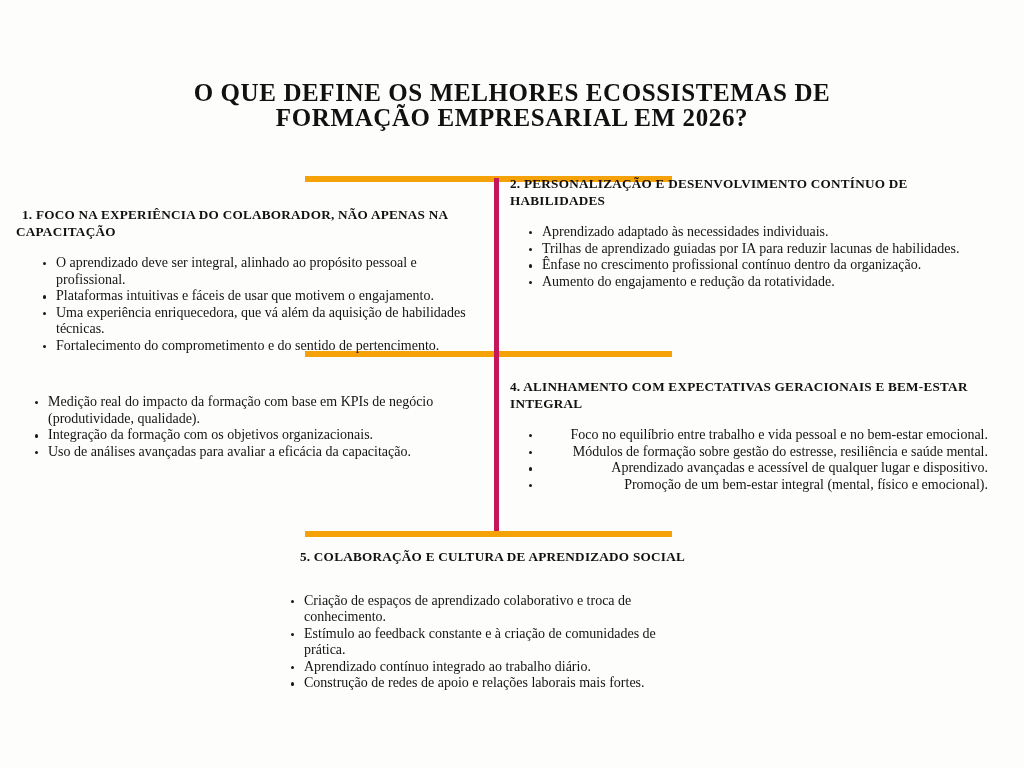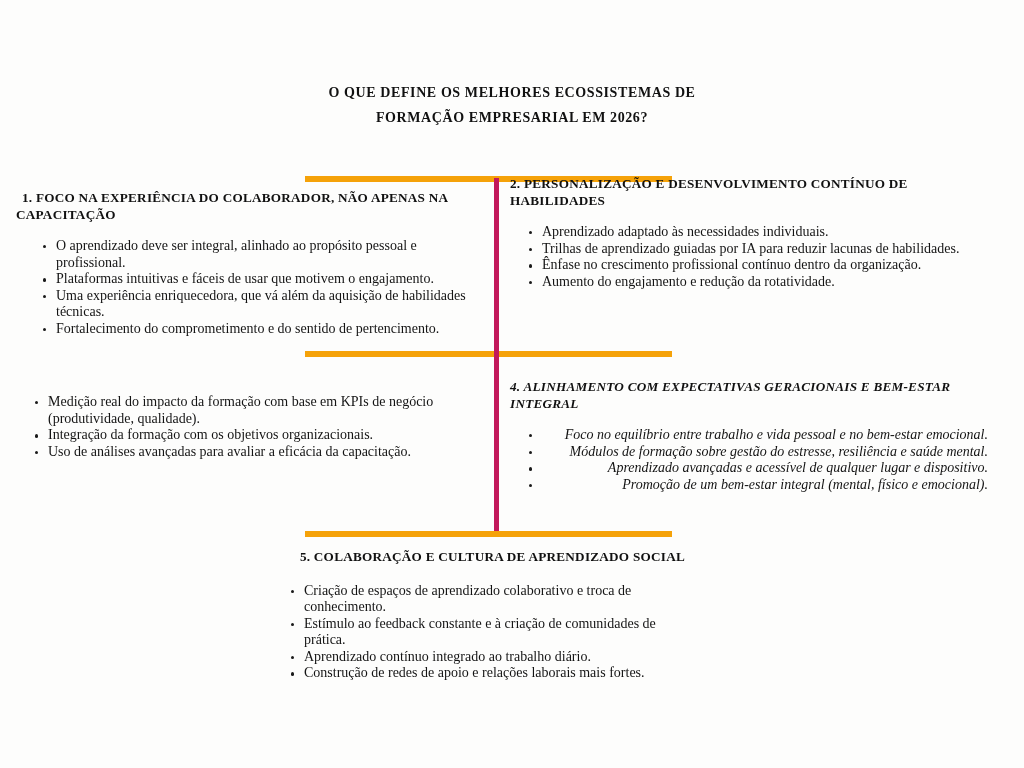--- a/index.html
+++ b/index.html
@@ -23,21 +23,21 @@
   }
 
   
   .title {
     position: absolute;
     left: 150px;
     top: 80px;
     width: 724px;
     text-align: center;
     font-weight: bold;
-    font-size: 14px;
+    font-size: 25px;
     line-height: 25px;
     letter-spacing: 0.6px;
     color: #111111;
   }
   .title .line { display: block; }
 
   
   .hbar {
     position: absolute;
     left: 305px;
@@ -99,39 +99,39 @@
     position: absolute;
     left: 5px;
     top: 7px;
     width: 3.4px;
     height: 3.4px;
     border-radius: 50%;
     background: #1a1a1a;
   }
 
   
-  #section-1 { left: 16px;  top: 190px;  width: 470px; }
+  #section-1 { left: 16px;  top: 207px;  width: 470px; }
   #section-1 .bullets { margin-top: 15px; margin-left: 22px; }
 
   
   #section-2 { left: 510px; top: 176px;  width: 470px; }
   #section-2 .bullets { margin-top: 15px; margin-left: 14px; }
 
   
   #section-3 { left: 16px;  top: 379px;  width: 470px; }
   #section-3 .bullets { margin-top: 15px; margin-left: 14px; }
 
   
-  #section-4 { left: 510px; top: 379px;  width: 478px; font-style: italic; }
+  #section-4 { left: 510px; top: 379px;  width: 478px; }
   #section-4 .bullets { margin-top: 15px; margin-left: 14px; text-align: right; }
 
   
   #section-5 { left: 265px; top: 549px;  width: 420px; }
   #section-5 .sec-heading { text-align: right; }
-  #section-5 .bullets { margin-top: 17px; margin-left: 21px; }
+  #section-5 .bullets { margin-top: 27px; margin-left: 21px; }
 </style>
 </head>
 <body>
 
 <div id="canvas">
 
   <div class="title">
     <span class="line">O QUE DEFINE OS MELHORES ECOSSISTEMAS DE</span>
     <span class="line">FORMAÇÃO EMPRESARIAL EM 2026?</span>
   </div>

